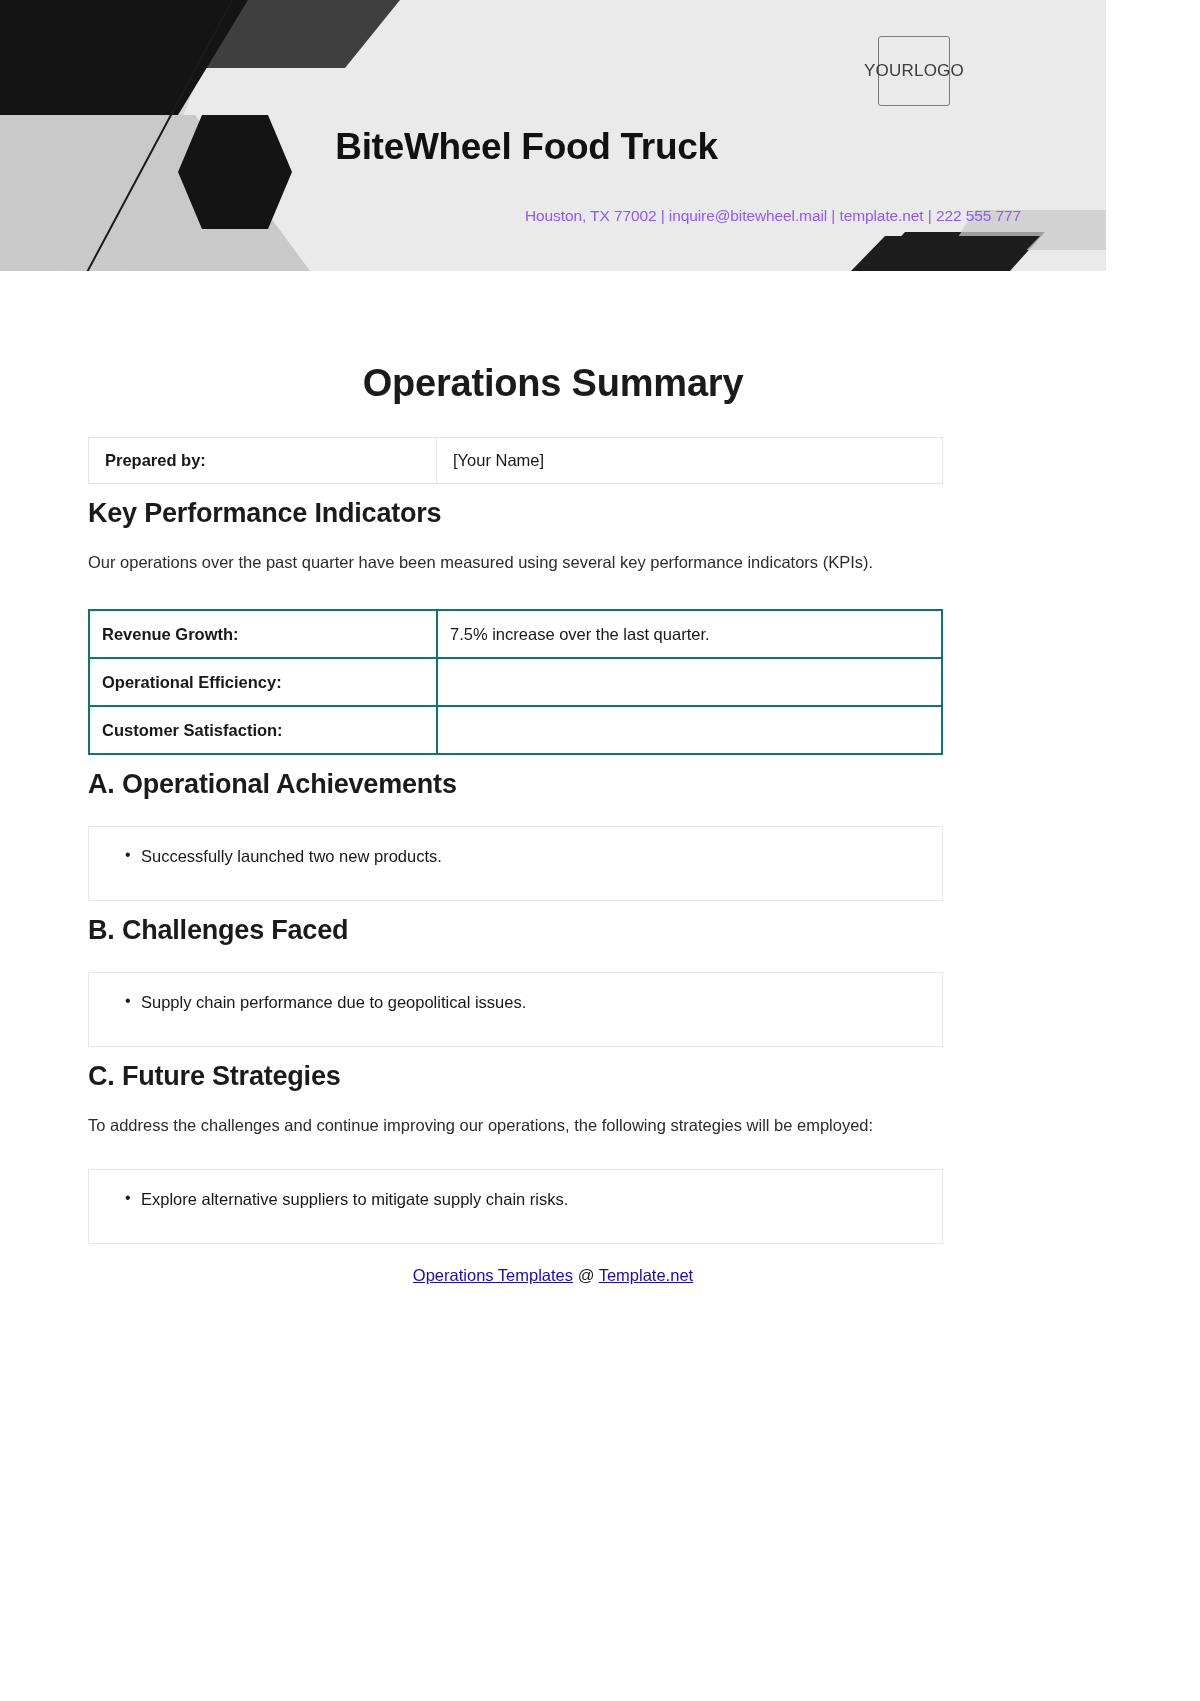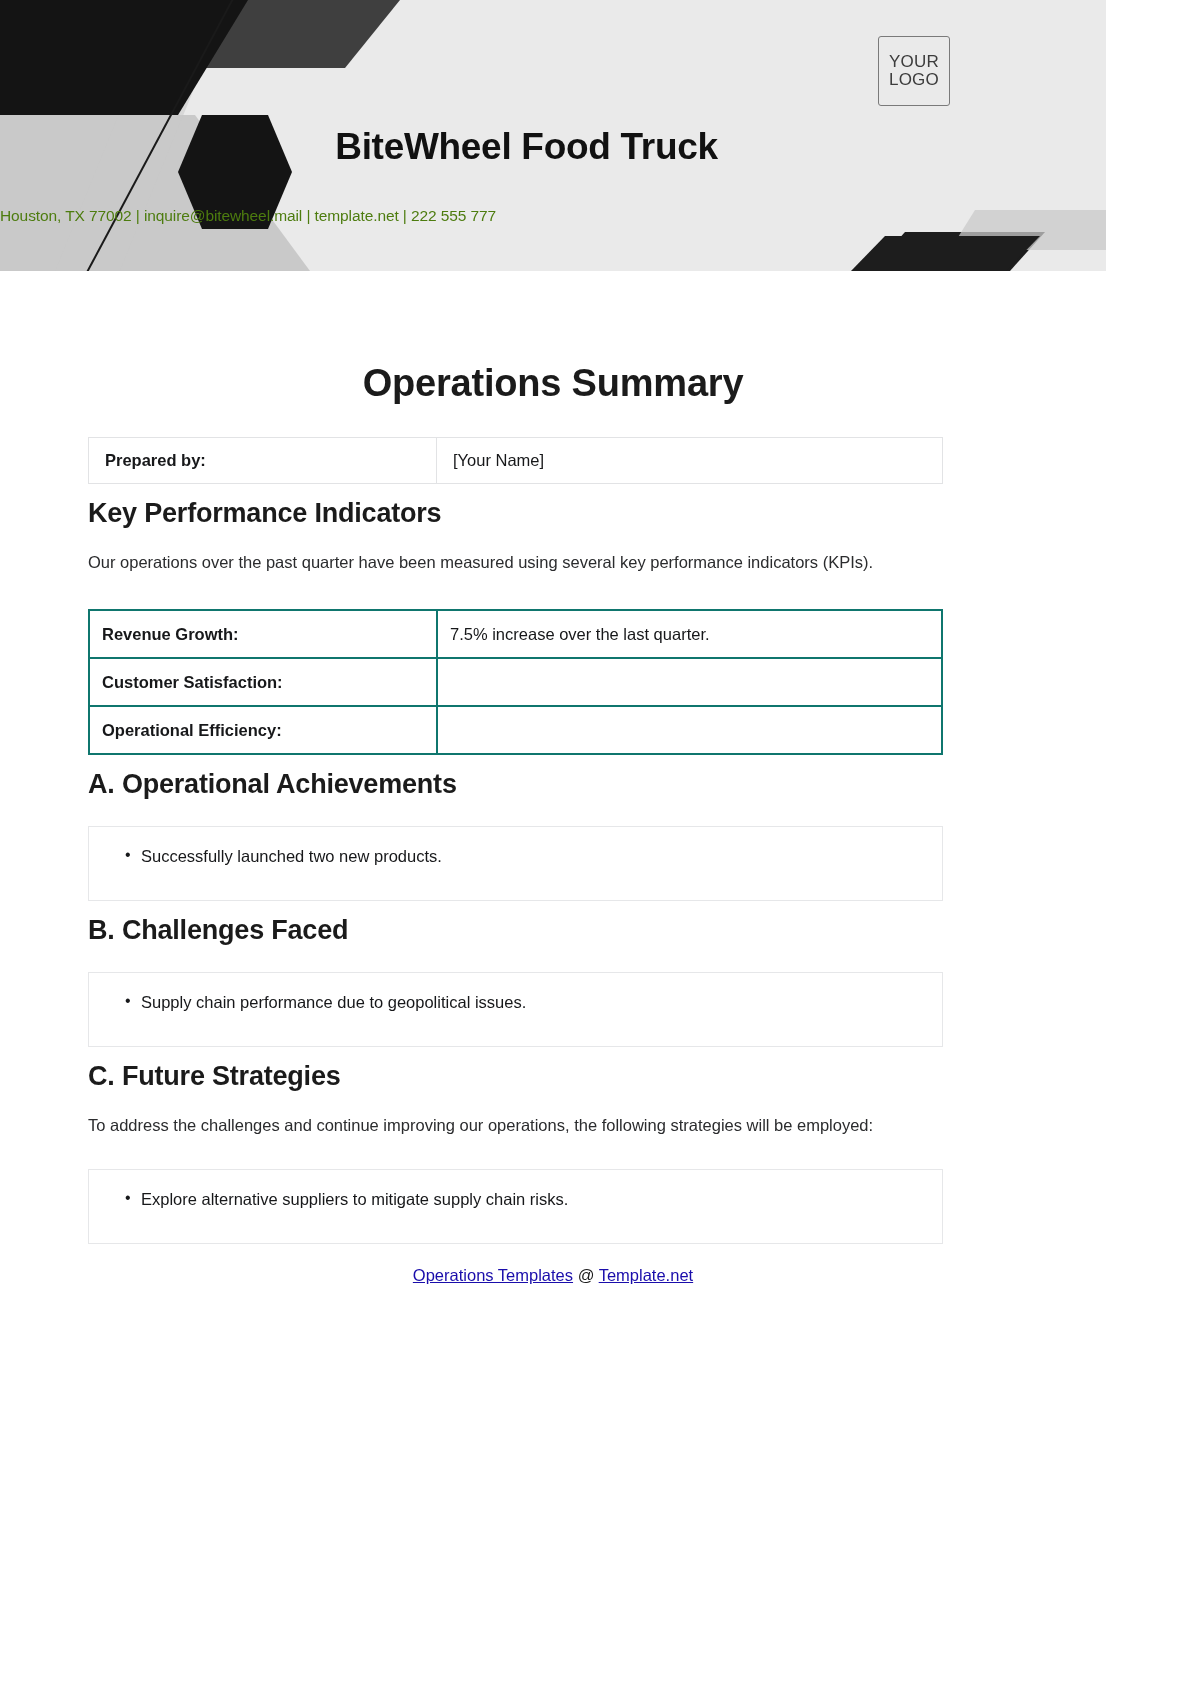--- a/index.html
+++ b/index.html
@@ -39,21 +39,21 @@
   .logo-box {
     position: absolute;
     top: 36px;
     left: 878px;
     width: 72px;
     height: 70px;
     border: 1px solid #7a7a7a;
     border-radius: 3px;
     background: transparent;
     display: flex;
-    flex-direction: column;
+    flex-direction: row;
     align-items: center;
     justify-content: center;
     line-height: 1.08;
   }
   .logo-box span {
     font-size: 17px;
     color: #3c3c3c;
     letter-spacing: .2px;
     font-family: "Liberation Sans", sans-serif;
   }
@@ -68,23 +68,23 @@
     font-weight: bold;
     color: #111111;
     letter-spacing: -0.3px;
   }
 
   .company-contact {
     position: absolute;
     top: 207px;
     left: 0;
     width: 1021px;
-    text-align: left;
+    text-align: right;
     font-size: 15.5px;
-    color: #4d7c0f;
+    color: #8b5cf6;
     letter-spacing: -0.1px;
   }
 
   
   .body-wrap {
     position: relative;
     padding: 0 88px;
   }
 
   .doc-title {
@@ -240,25 +240,25 @@
 
     <p class="para">Our operations over the past quarter have been measured using several key performance indicators (KPIs).</p>
 
     <table class="kpi-table">
       <tbody>
         <tr>
           <td class="label-cell">Revenue Growth:</td>
           <td>7.5% increase over the last quarter.</td>
         </tr>
         <tr>
+          <td class="label-cell">Operational Efficiency:</td>
+          <td></td>
+        </tr>
+        <tr>
           <td class="label-cell">Customer Satisfaction:</td>
-          <td></td>
-        </tr>
-        <tr>
-          <td class="label-cell">Operational Efficiency:</td>
           <td></td>
         </tr>
       </tbody>
     </table>
 
     <h2 class="section-head">A. Operational Achievements</h2>
 
     <div class="bullet-box">
       <ul>
         <li>Successfully launched two new products.</li>

